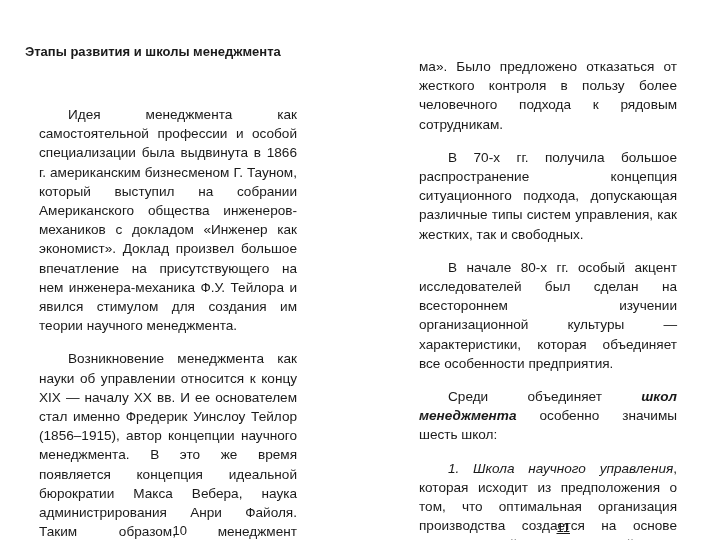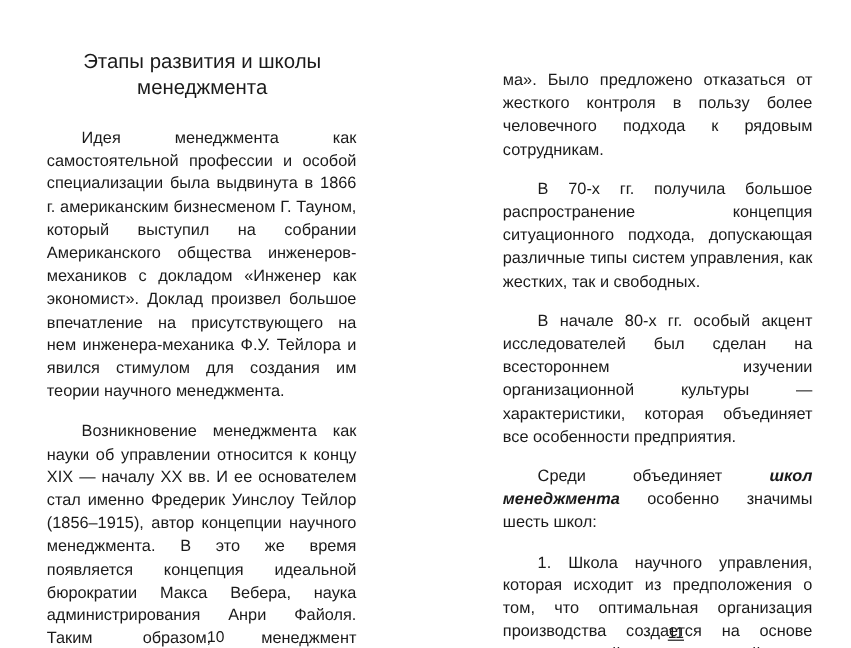--- a/index.html
+++ b/index.html
@@ -2,28 +2,28 @@
 <html><head>
   <meta charset="utf-8">
   <style>
     html, body { margin: 0; padding: 0; background: #ffffff; }
     body { width: 709px; height: 540px; position: relative; overflow: hidden;
            font-family: "Liberation Sans", sans-serif; color: #1a1a1a; }
     .page { position: absolute; top: 0; height: 540px; }
     .page-left { left: 0; width: 355px; }
     .page-right { left: 355px; width: 354px; }
     .title { position: absolute; left: 25px; width: 287px; top: 41px;
-             text-align: center; font-weight: normal; font-size: 17px; line-height: 21px; margin: 0; }
+             text-align: left; font-weight: bold; font-size: 13px; line-height: 21px; margin: 0; }
     .body { position: absolute; font-size: 13.6px; line-height: 19.2px; text-align: justify; }
     .page-left .body { left: 25px; width: 286px; top: 91px; }
     .page-right .body { left: 50px; width: 286px; top: 43px; }
     .body p { margin: 14px; text-indent: 29px; hyphens: manual; }
     .body p.cont { text-indent: 0; }
     .bi { font-weight: bold; font-style: italic; }
-    .it { }
+    .it { font-style: italic; }
     .folio { position: absolute; top: 500px; font-size: 13px; width: 40px; text-align: right; margin-top: 23px; }
     .page-left .folio { left: 147px; }
     .page-right .folio { left: 175px; top: 497px; text-decoration: underline; }
   </style>
 </head>
 <body>
 
 <div class="page page-left">
   <h2 class="title">Этапы развития и школы менеджмента</h2>
   <div class="body">

